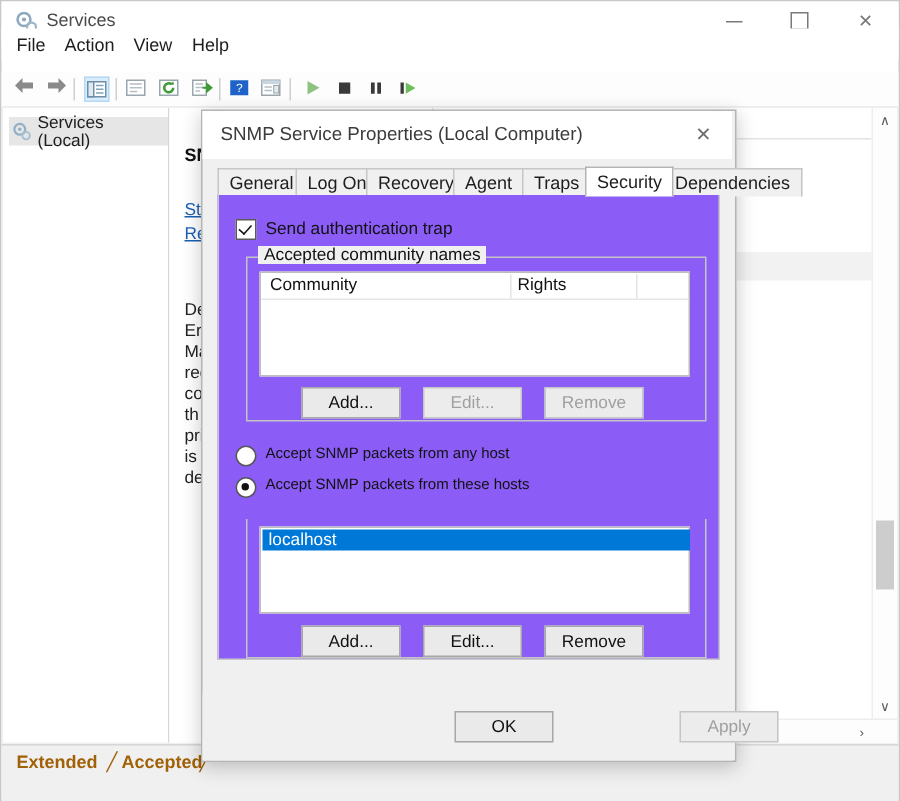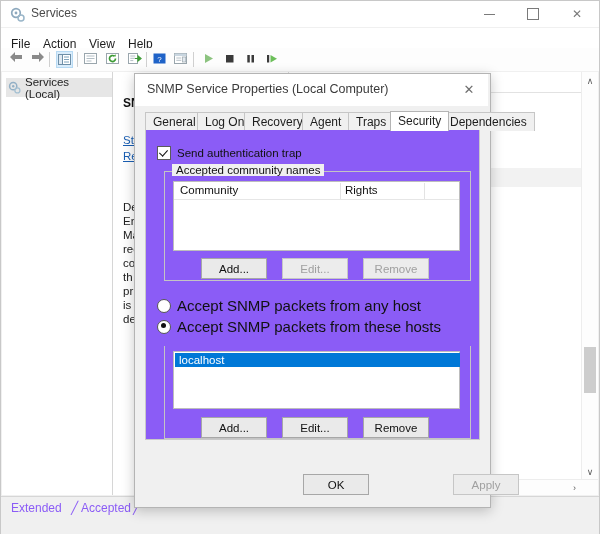--- a/index.html
+++ b/index.html
@@ -14,21 +14,21 @@
   
   .titlebar{position:absolute;left:0;top:0;width:598px;height:26px;background:#ffffff;border-bottom:1px solid #f0f0f0;}
   .title-icon{position:absolute;left:9px;top:6px;width:15px;height:15px;}
   .title-text{position:absolute;left:30px;top:5px;font-size:12px;color:#4a4a4a;}
   .wbtns{position:absolute;right:0;top:0;height:26px;display:flex;}
   .wbtn{width:44px;height:26px;display:flex;align-items:center;justify-content:center;color:#7a7a7a;font-size:12px;}
   .wbtn .min{display:block;width:11px;height:1px;background:#7a7a7a;}
   .wbtn .max{display:block;width:10px;height:10px;border:1px solid #7a7a7a;}
 
   
-  .menubar{position:absolute;left:0;top:32px;width:598px;height:21px;background:#fff;text-decoration:underline;}
+  .menubar{position:absolute;left:0;top:18px;width:598px;height:21px;background:#fff;text-decoration:underline;}
   .menuitem{position:absolute;top:4px;font-size:12px;color:#1d1d1d;}
 
   
   .toolbar{position:absolute;left:0;top:47px;width:598px;height:23px;background:#fdfdfd;border-bottom:1px solid #d8d8d8;}
   .tbsep{position:absolute;top:4px;width:1px;height:15px;background:#d0d0d0;}
   .tbi{position:absolute;top:3px;width:17px;height:17px;}
   .tbi.sel{background:#d9ecfb;border:1px solid #b6d9f3;box-sizing:border-box;}
   .arrowL,.arrowR{width:15px;height:12px;}
 
   
@@ -62,21 +62,21 @@
   .vsb .arr.up{top:0;}
   .vsb .arr.dn{bottom:0;}
   .vsb .thumb{position:absolute;left:2px;top:275px;width:12px;height:46px;background:#cdcdcd;}
   
   .hsb{position:absolute;left:0;bottom:0;width:309px;height:15px;background:#fdfdfd;border-top:1px solid #ededed;}
   .hsb .arr{position:absolute;top:0;width:15px;height:15px;display:flex;align-items:center;justify-content:center;color:#5a5a5a;font-size:9px;}
   .hsb .arr.rt{right:0;}
 
   
   .bottomtabs{position:absolute;left:0;top:495px;width:598px;height:37px;background:#f0f0f0;border-top:1px solid #d6d6d6;}
-  .btab{position:absolute;top:4px;font-size:12px;color:#8b5cf6;}
+  .btab{position:absolute;top:4px;font-size:12px;color:#a16207;font-weight:bold;}
 
   
   .dialog{position:absolute;left:133px;top:72px;width:355px;height:433px;background:#f0f0f0;
           border:1px solid #b4b4b4;box-shadow:0 3px 12px rgba(0,0,0,.22);}
   .dlg-title{position:absolute;left:0;top:0;width:353px;height:32px;background:#ffffff;}
   .dlg-title-text{position:absolute;left:12px;top:8px;font-size:12.5px;color:#3b3b3b;}
   .dlg-close{position:absolute;right:0;top:0;width:38px;height:31px;display:flex;align-items:center;justify-content:center;color:#6f6f6f;font-size:13px;}
 
   .tabstrip{position:absolute;left:10px;top:37px;width:335px;height:20px;}
   .tab{position:absolute;top:1px;height:19px;padding:2px 7px 0 7px;box-sizing:border-box;
@@ -96,21 +96,21 @@
   .lv-hdr{position:absolute;left:0;top:0;width:100%;height:18px;border-bottom:1px solid #e6e6e6;box-sizing:border-box;}
   .lv-c1{position:absolute;left:6px;top:2px;font-size:11.5px;color:#111;}
   .lv-c2{position:absolute;left:171px;top:2px;font-size:11.5px;color:#111;}
   .lv-s1{position:absolute;left:166px;top:1px;width:1px;height:16px;background:#e3e3e3;}
   .lv-s2{position:absolute;left:250px;top:1px;width:1px;height:16px;background:#e3e3e3;}
 
   .btn{position:absolute;height:21px;background:#eaeaea;border:1px solid #a7a7a7;box-sizing:border-box;
        font-size:11.5px;color:#111;display:flex;align-items:center;justify-content:center;}
   .btn.disabled{color:#a0a0a0;background:#ececec;border-color:#c6c6c6;}
 
-  .radio-row{position:absolute;left:11px;display:flex;align-items:center;gap:6px;font-size:15px;color:#111;}
+  .radio-row{position:absolute;left:11px;display:flex;gap:6px;font-size:10px;color:#111;}
   .radio{width:12px;height:12px;border:1.3px solid #555;border-radius:50%;background:#fff;position:relative;flex:0 0 12px;}
   .radio.on::after{content:"";position:absolute;left:2.5px;top:2.5px;width:5px;height:5px;border-radius:50%;background:#111;}
 
   .hostbox{position:absolute;left:18px;top:216px;width:305px;height:92px;border:1px solid #c4c4c4;border-top:none;}
   .hostlist{position:absolute;left:27px;top:221px;width:287px;height:58px;background:#fff;border:1px solid #bdbdbd;box-sizing:border-box;}
   .hostsel{position:absolute;left:1px;top:1px;width:285px;height:14px;background:#0078d7;color:#fff;font-size:11.5px;padding-left:4px;box-sizing:border-box;line-height:14px;}
 
   .dlg-footer{position:absolute;left:0;bottom:0;width:353px;height:44px;background:#f0f0f0;}
 </style>
 </head>

